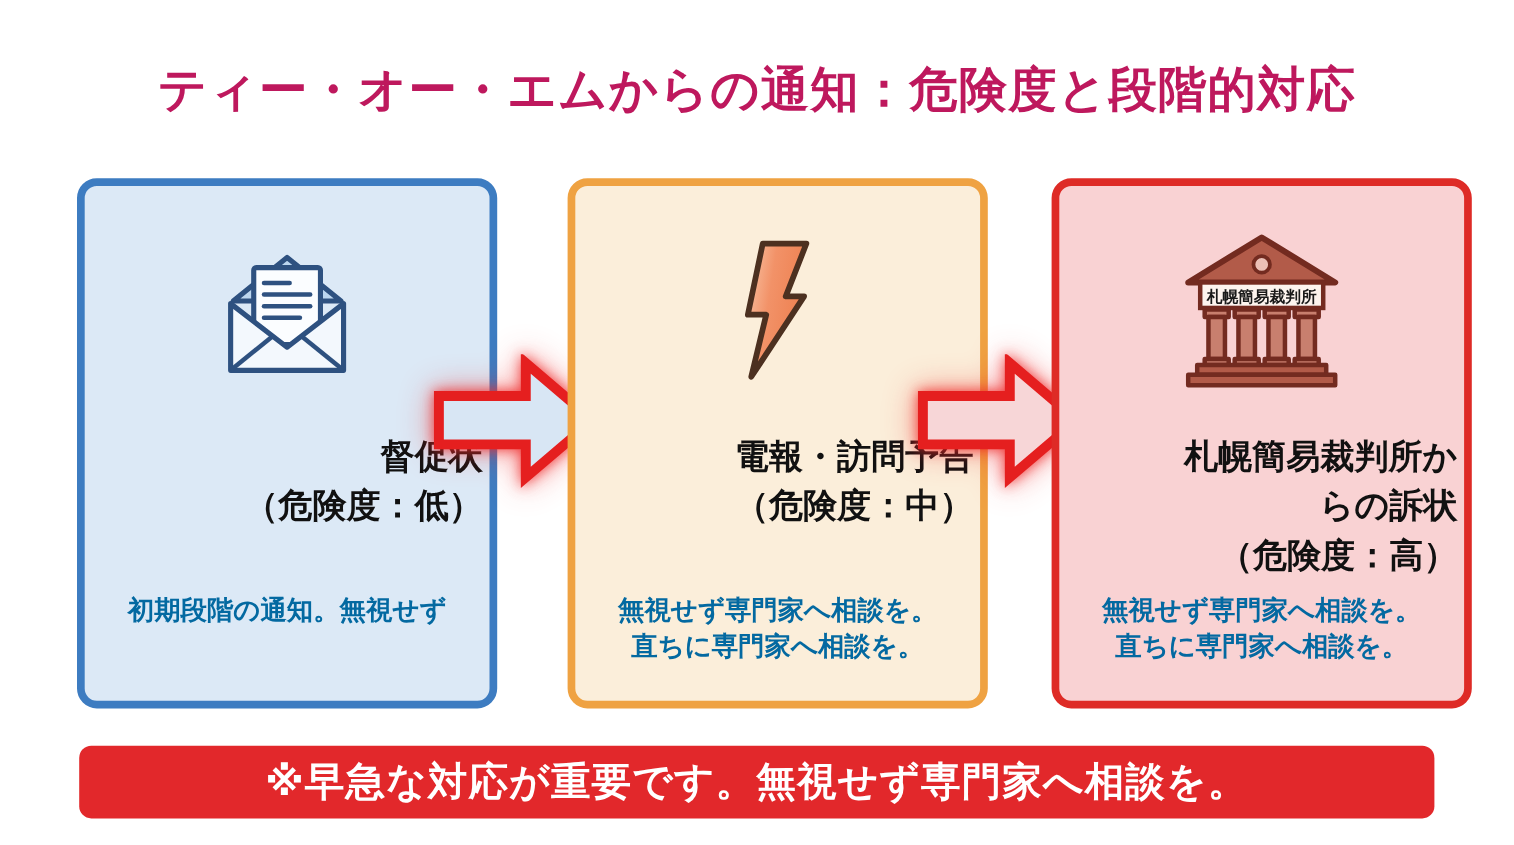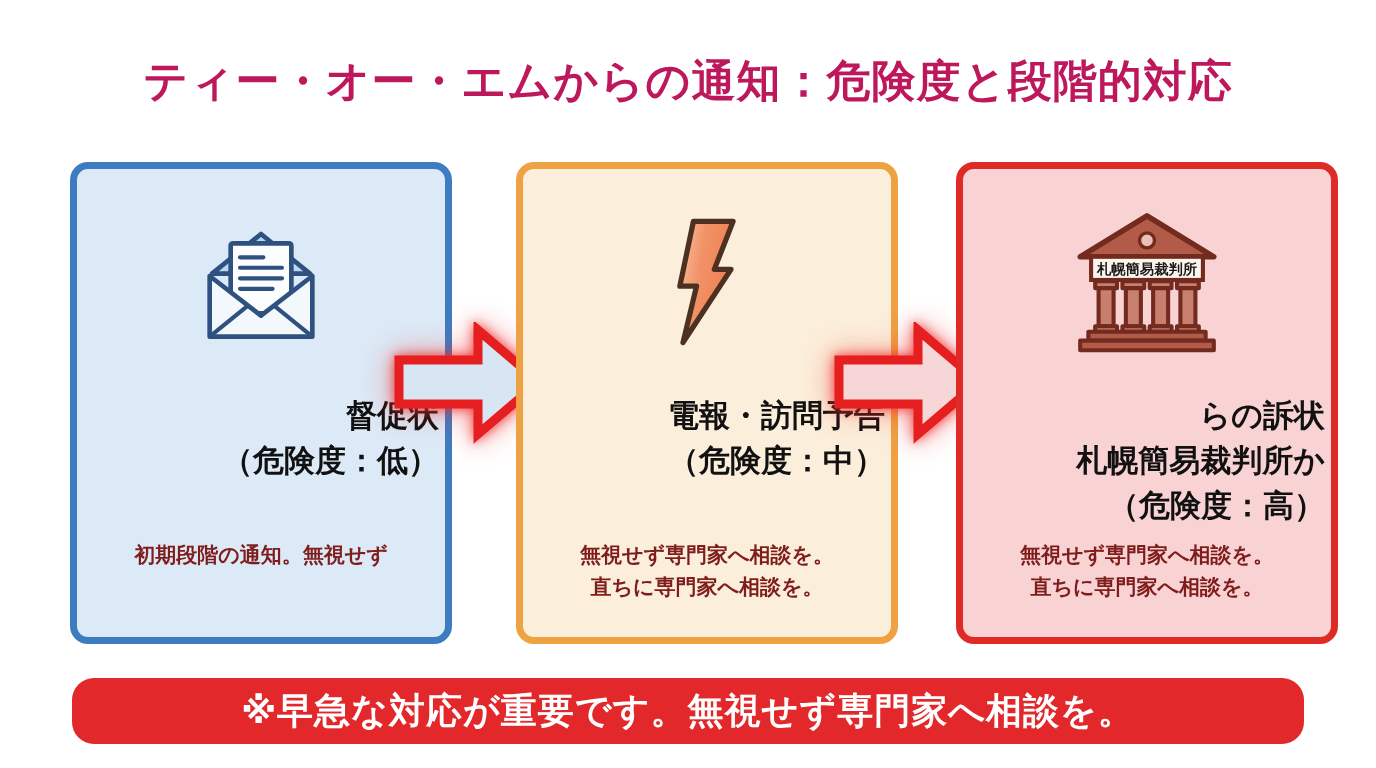--- a/index.html
+++ b/index.html
@@ -27,32 +27,32 @@
   .icon-wrap--envelope{top:44px;}
   .icon-wrap--bolt{top:34px;}
   .icon-wrap--court{top:40px;}
   .card-title{
     position:absolute;top:224px;left:6px;right:6px;
     text-align:right;font-size:31px;font-weight:800;
     line-height:45px;color:#111;
   }
   .card-body{
     position:absolute;top:370px;left:8px;right:8px;
-    text-align:center;font-size:21px;font-weight:700;
-    line-height:32px;color:#7f1d1d;
+    text-align:center;font-size:24px;font-weight:700;
+    line-height:32px;color:#0369a1;
   }
   .arrow{
     position:absolute;top:322px;width:150px;height:122px;
     filter:drop-shadow(0 0 6px rgba(238,40,40,.85)) drop-shadow(0 0 14px rgba(238,40,40,.45));
   }
   .arrow--1{left:394px;}
   .arrow--2{left:834px;}
   .footer-banner{
     position:absolute;left:72px;top:678px;width:1232px;height:66px;
-    border-radius:22px;background:#e2282b;color:#fff;
+    border-radius:11px;background:#e2282b;color:#fff;
     display:flex;align-items:center;justify-content:center;
     font-size:36px;font-weight:800;letter-spacing:1px;white-space:nowrap;
   }
 </style>
 </head>
 <body>
 
 <div class="main-title">ティー・オー・エムからの通知：危険度と段階的対応</div>
 
 <div class="card card--1" style="background-color: rgb(220, 233, 246); border-color: rgb(61, 124, 193);">
@@ -132,22 +132,22 @@
           <rect x="79.5" y="57" width="11" height="28"></rect>
           <rect x="77" y="85" width="16" height="4"></rect>
       </g>
       <g fill="#b25b49" stroke="#732b20" stroke-width="3" stroke-linejoin="round">
         <rect x="12" y="89" width="86" height="6.5"></rect>
         <rect x="6" y="95.5" width="98" height="7"></rect>
       </g>
     </svg>
   </div>
   <div class="card-title">
+    <div>札幌簡易裁判所か</div>
     <div>らの訴状</div>
-    <div>札幌簡易裁判所か</div>
     <div>（危険度：高）</div>
   </div>
   <div class="card-body">
     <div>無視せず専門家へ相談を。</div>
     <div>直ちに専門家へ相談を。</div>
   </div>
 </div>
 
 <div class="footer-banner" style="background-color: rgb(226, 40, 43); color: rgb(255, 255, 255);">
   <span>※早急な対応が重要です。無視せず専門家へ相談を。</span>

